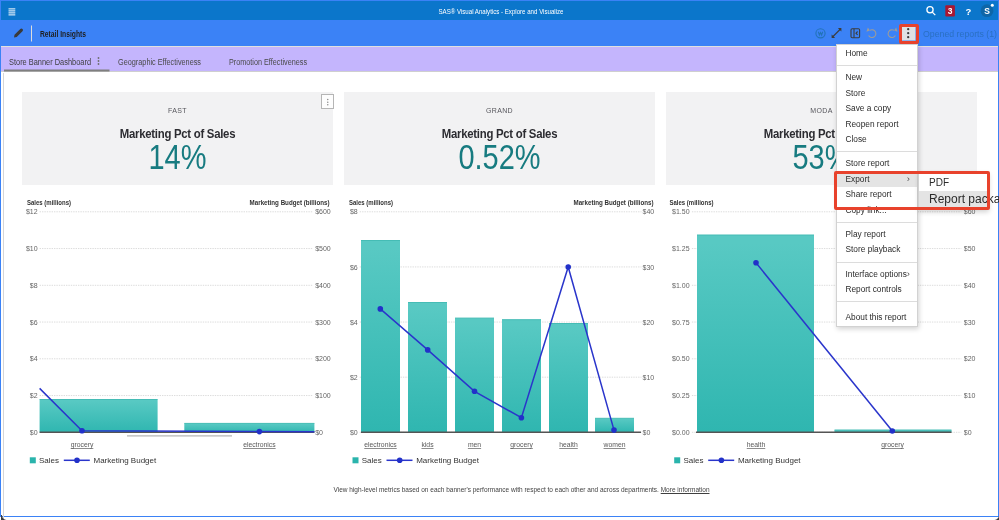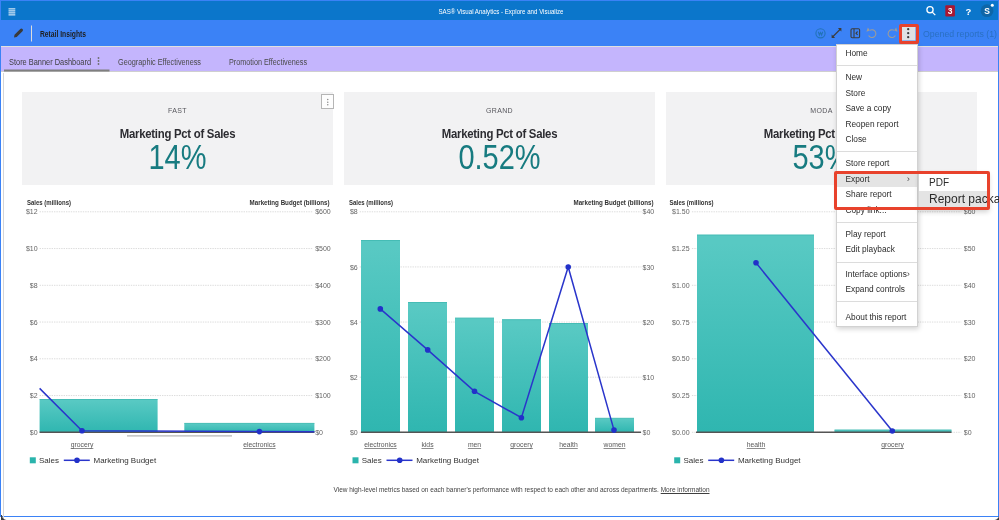--- a/index.html
+++ b/index.html
@@ -257,24 +257,24 @@
     <div class="menu-item">Save a copy</div>
     <div class="menu-item">Reopen report</div>
     <div class="menu-item">Close</div>
     <div class="menu-sep"></div>
     <div class="menu-item">Store report</div>
     <div class="menu-item" style="background:#e4e4e4;">Export<span class="arrow-r">›</span></div>
     <div class="menu-item">Share report</div>
     <div class="menu-item">Copy link...</div>
     <div class="menu-sep"></div>
     <div class="menu-item">Play report</div>
-    <div class="menu-item">Edit playback</div>
+    <div class="menu-item">Store playback</div>
     <div class="menu-sep"></div>
     <div class="menu-item">Interface options<span class="arrow-r">›</span></div>
-    <div class="menu-item">Expand controls</div>
+    <div class="menu-item">Report controls</div>
     <div class="menu-sep"></div>
     <div class="menu-item" style="margin-top:8px;">About this report</div>
   </div>
 
   <div class="abs" id="submenu" style="left:916.5px;top:171px;width:70.5px;background:#fff;border:1px solid #d2d2d2;box-shadow:1px 2px 5px rgba(0,0,0,.18);padding:2px 0;z-index:11;">
     <div class="menu-item" style="padding-left:10.5px;height:16px;line-height:16px;font-size:10px;">PDF</div>
     <div class="menu-item" style="padding-left:10.5px;height:16px;line-height:16px;background:#e4e4e4;font-size:12px;">Report package</div>
   </div>
 
   <div class="abs" style="left:897.5px;top:23px;width:20px;height:19.5px;border:3px solid #e8422c;border-radius:2px;z-index:20;"></div>

